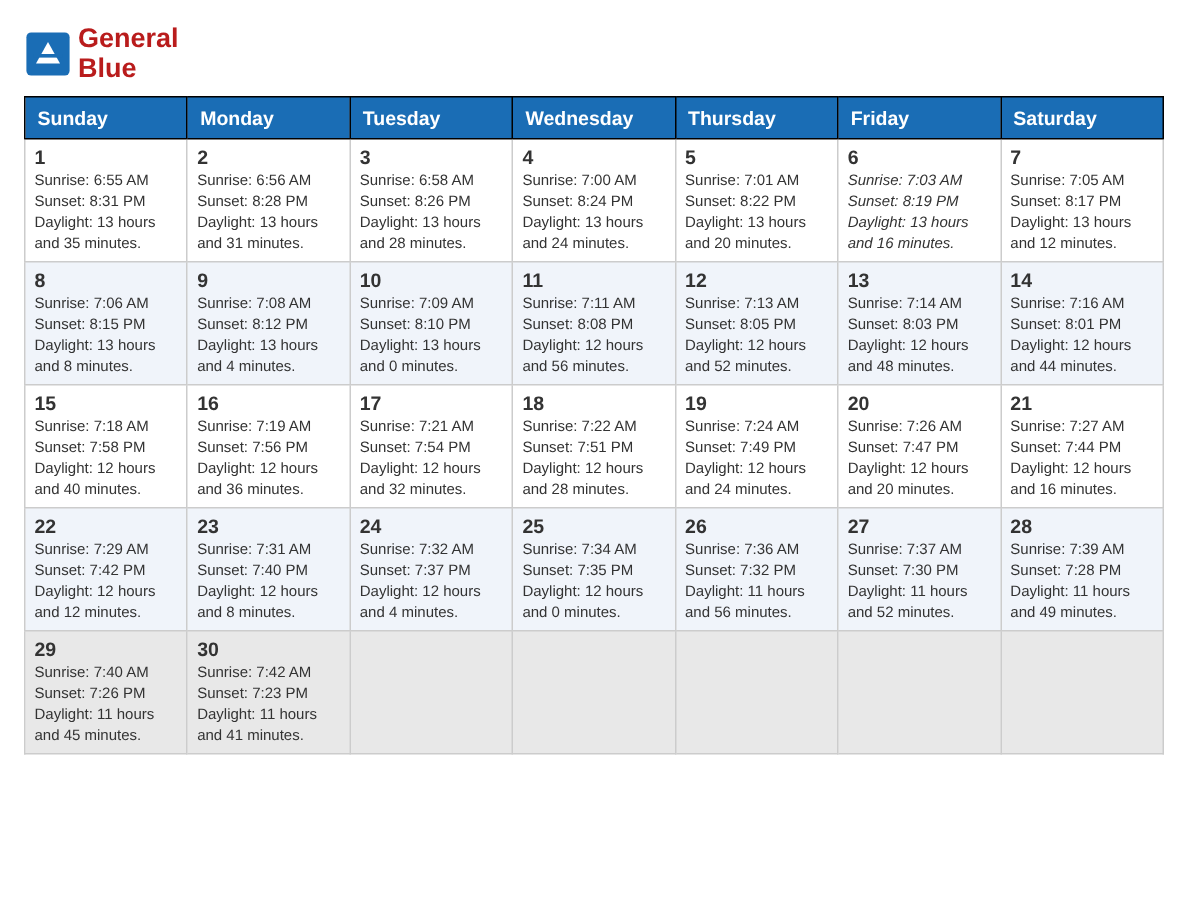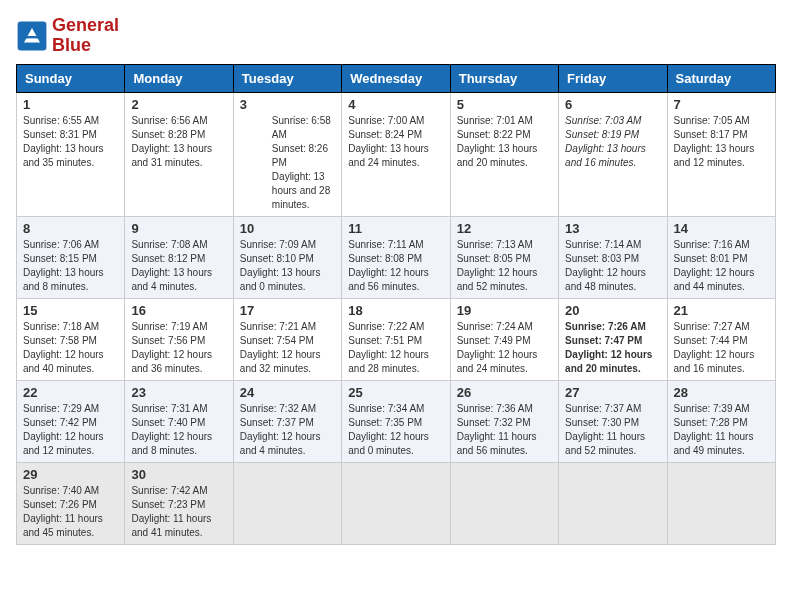--- a/index.html
+++ b/index.html
@@ -128,21 +128,21 @@
 Daylight: 13 hours and 35 minutes.</div>
         </td>
         <td>
           <span class="day-num">2</span>
           <div class="day-info" style="white-space: pre-line;">Sunrise: 6:56 AM
 Sunset: 8:28 PM
 Daylight: 13 hours and 31 minutes.</div>
         </td>
         <td>
           <span class="day-num">3</span>
-          <div class="day-info" style="white-space: pre-line; margin-left: 32px;">Sunrise: 6:58 AM
+          <div class="day-info" style="white-space: pre-line;">Sunrise: 6:58 AM
 Sunset: 8:26 PM
 Daylight: 13 hours and 28 minutes.</div>
         </td>
         <td>
           <span class="day-num">4</span>
           <div class="day-info" style="white-space: pre-line;">Sunrise: 7:00 AM
 Sunset: 8:24 PM
 Daylight: 13 hours and 24 minutes.</div>
         </td>
         <td>
@@ -234,21 +234,21 @@
 Daylight: 12 hours and 28 minutes.</div>
         </td>
         <td>
           <span class="day-num">19</span>
           <div class="day-info" style="white-space: pre-line;">Sunrise: 7:24 AM
 Sunset: 7:49 PM
 Daylight: 12 hours and 24 minutes.</div>
         </td>
         <td>
           <span class="day-num">20</span>
-          <div class="day-info" style="white-space: pre-line; font-weight: bold;">Sunrise: 7:26 AM
+          <div class="day-info" style="white-space: pre-line;">Sunrise: 7:26 AM
 Sunset: 7:47 PM
 Daylight: 12 hours and 20 minutes.</div>
         </td>
         <td>
           <span class="day-num">21</span>
           <div class="day-info" style="white-space: pre-line;">Sunrise: 7:27 AM
 Sunset: 7:44 PM
 Daylight: 12 hours and 16 minutes.</div>
         </td>
       </tr>

